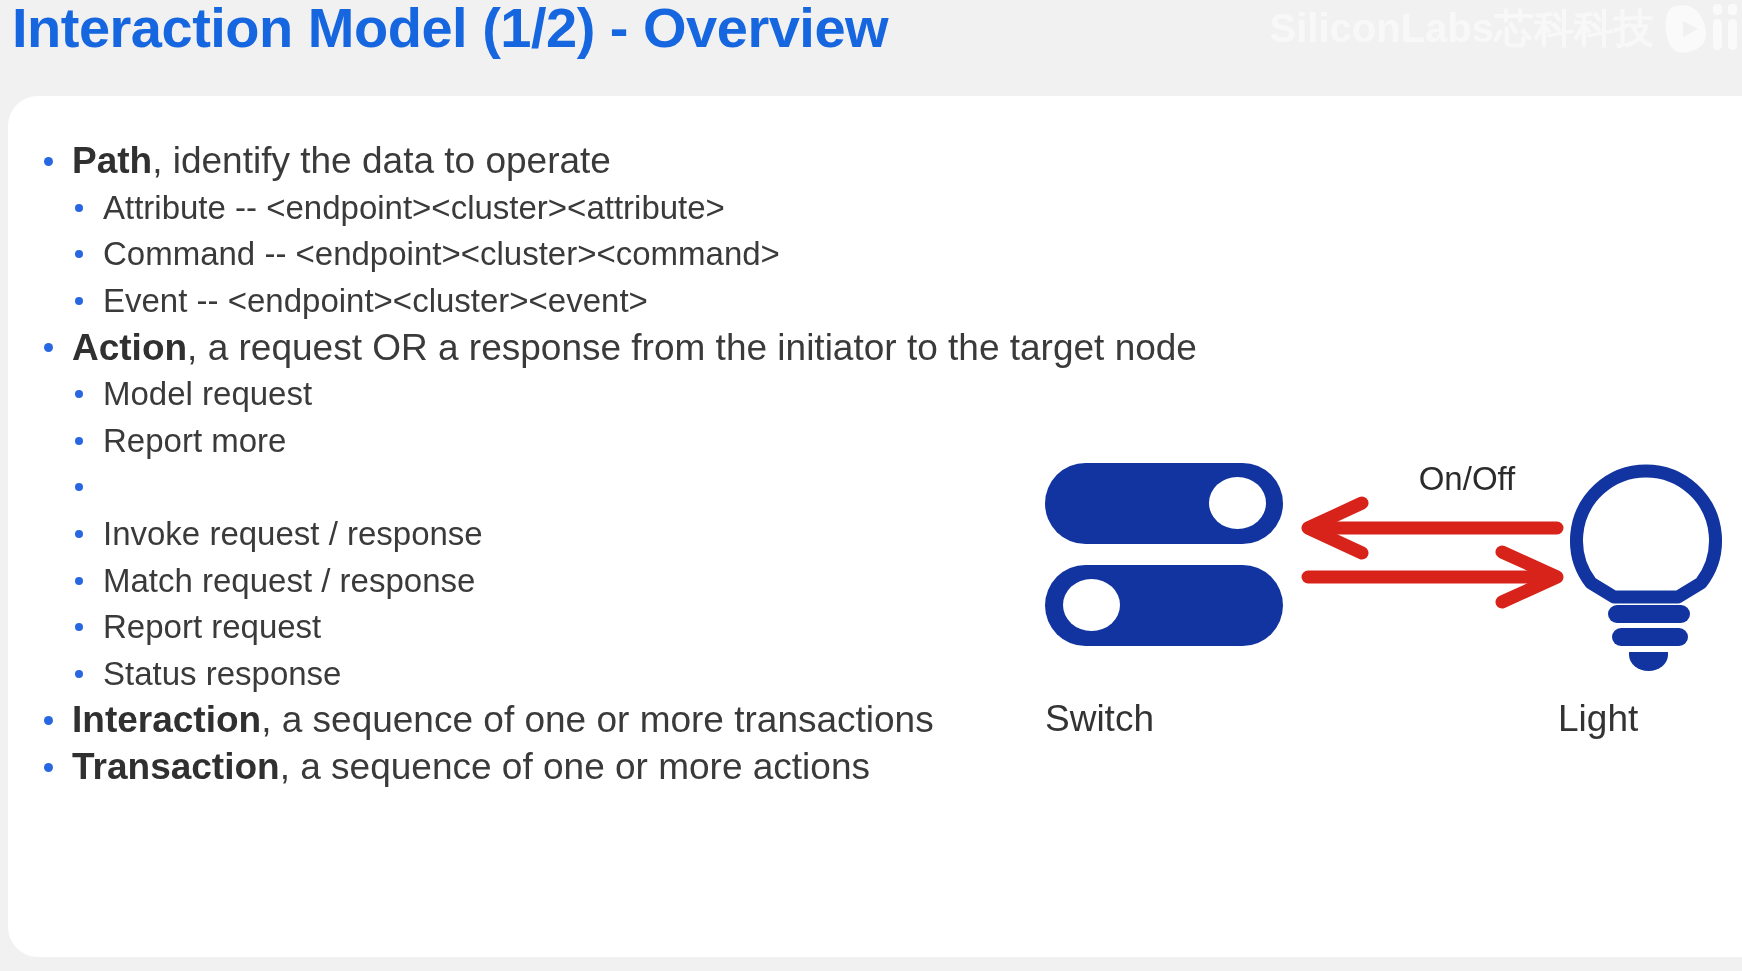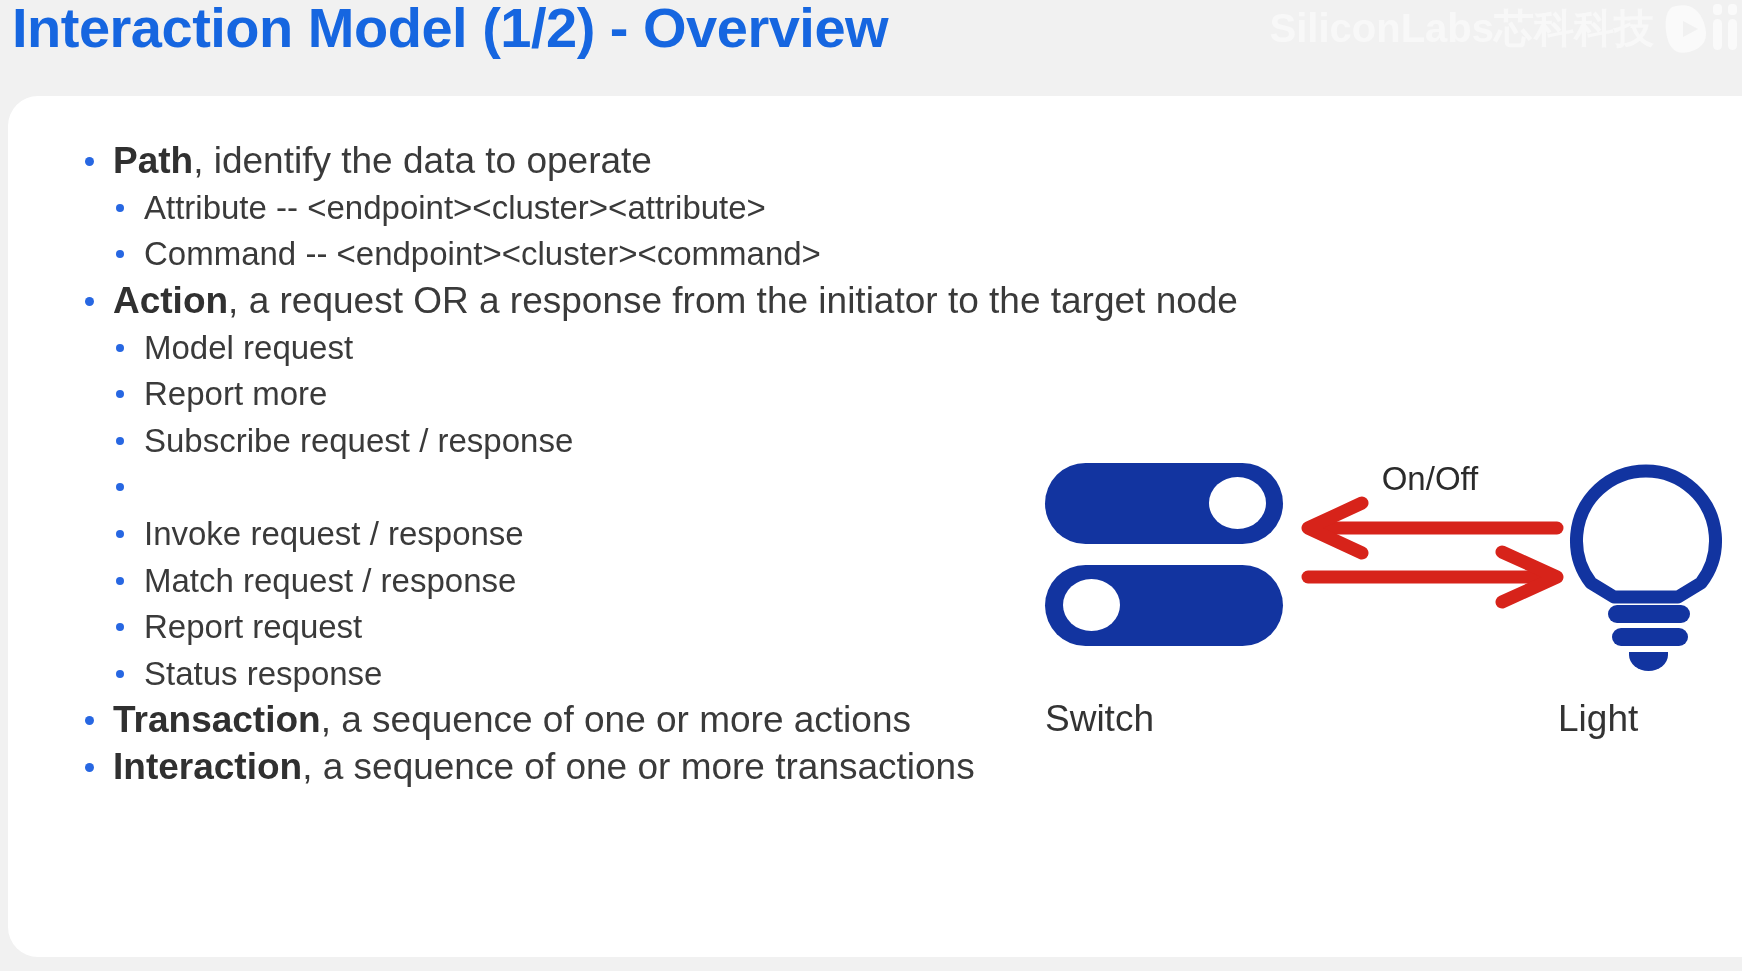--- a/index.html
+++ b/index.html
@@ -18,37 +18,37 @@
     position:absolute;right:88px;top:2px;height:52px;line-height:52px;
     font-size:40px;font-weight:bold;color:#F8F8F8;white-space:nowrap;
   }
   .watermark-logo{position:absolute;right:0;top:0;width:82px;height:58px;}
   
   .card{
     position:absolute;left:8px;top:96px;right:0;bottom:14px;
     background:#FFFFFF;border-radius:30px 0 0 30px;
   }
   
-  .list{position:absolute;left:0;top:138px;width:1040px;padding-left:41px;}
+  .list{position:absolute;left:0;top:138px;width:1040px;}
   .row{display:flex;align-items:center;height:46.6px;color:#3A3A3A;white-space:nowrap;}
   .dot{border-radius:50%;background:#2767E2;flex:none;}
   .l1{font-size:37px;}
   .l1 .dot{width:9px;height:9px;margin:0 19px 0 44px;}
   .l1 b{color:#303030;}
   .l2{font-size:33px;}
   .l2 .dot{width:8px;height:8px;margin:0 20px 0 75px;}
   
   .toggle{position:absolute;width:238px;height:81px;border-radius:41px;background:#1234A0;}
   .toggle .knob{position:absolute;width:57px;height:52px;border-radius:50%;background:#FFFFFF;top:14px;}
   #toggle-on{left:1045px;top:463px;}
   #toggle-on .knob{right:17px;}
   #toggle-off{left:1045px;top:565px;}
   #toggle-off .knob{left:18px;}
   .onoff{
-    position:absolute;left:1330px;top:460px;width:200px;text-align:center;
+    position:absolute;left:1367px;top:460px;width:200px;text-align:center;
     font-size:33px;color:#2B2B2B;
   }
   .arrows{position:absolute;left:1295px;top:490px;width:275px;height:125px;overflow:visible;}
   .bulb{position:absolute;left:1558px;top:452px;width:180px;height:230px;overflow:visible;}
   .dev-label{position:absolute;top:698px;font-size:37px;color:#333333;}
   #switch-label{left:1045px;width:238px;}
   #light-label{left:1558px;width:180px;}
 </style>
 </head>
 <body>
@@ -72,35 +72,35 @@
       <span><b>Path</b><span>, identify the data to operate</span></span>
     </div>
   <div class="row l2">
       <span class="dot"></span>
       <span>Attribute  -- &lt;endpoint&gt;&lt;cluster&gt;&lt;attribute&gt;</span>
     </div>
   <div class="row l2">
       <span class="dot"></span>
       <span>Command -- &lt;endpoint&gt;&lt;cluster&gt;&lt;command&gt;</span>
     </div>
+  <div class="row l2">
+      <span class="dot"></span>
+      <span>Event -- &lt;endpoint&gt;&lt;cluster&gt;&lt;event&gt;</span>
+    </div>
   <div class="row l1">
       <span class="dot"></span>
       <span><b>Action</b><span>,  a request OR a response from the initiator to the target node</span></span>
     </div>
   <div class="row l2">
       <span class="dot"></span>
       <span>Model request</span>
     </div>
   <div class="row l2">
       <span class="dot"></span>
       <span>Report more</span>
-    </div>
-  <div class="row l2">
-      <span class="dot"></span>
-      <span>Subscribe request / response</span>
     </div>
   <div class="row l2">
       <span class="dot"></span>
     </div>
   <div class="row l2">
       <span class="dot"></span>
       <span>Invoke request / response</span>
     </div>
   <div class="row l2">
       <span class="dot"></span>
@@ -109,25 +109,25 @@
   <div class="row l2">
       <span class="dot"></span>
       <span>Report request</span>
     </div>
   <div class="row l2">
       <span class="dot"></span>
       <span>Status response</span>
     </div>
   <div class="row l1">
       <span class="dot"></span>
-      <span><b>Transaction</b><span>, a sequence of one or more actions</span></span>
+      <span><b>Interaction</b><span>, a sequence of one or more transactions</span></span>
     </div>
   <div class="row l1">
       <span class="dot"></span>
-      <span><b>Interaction</b><span>, a sequence of one or more transactions</span></span>
+      <span><b>Transaction</b><span>, a sequence of one or more actions</span></span>
     </div>
 </div>
 
 <div class="toggle" id="toggle-on">
     <div class="knob"></div>
   </div>
 <div class="toggle" id="toggle-off">
     <div class="knob"></div>
   </div>
 

